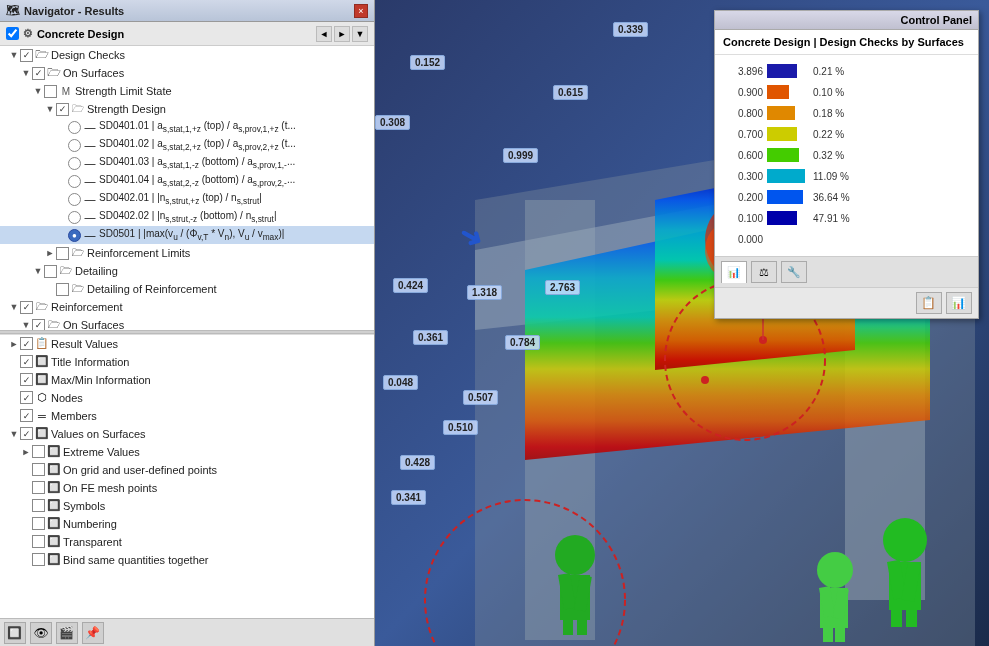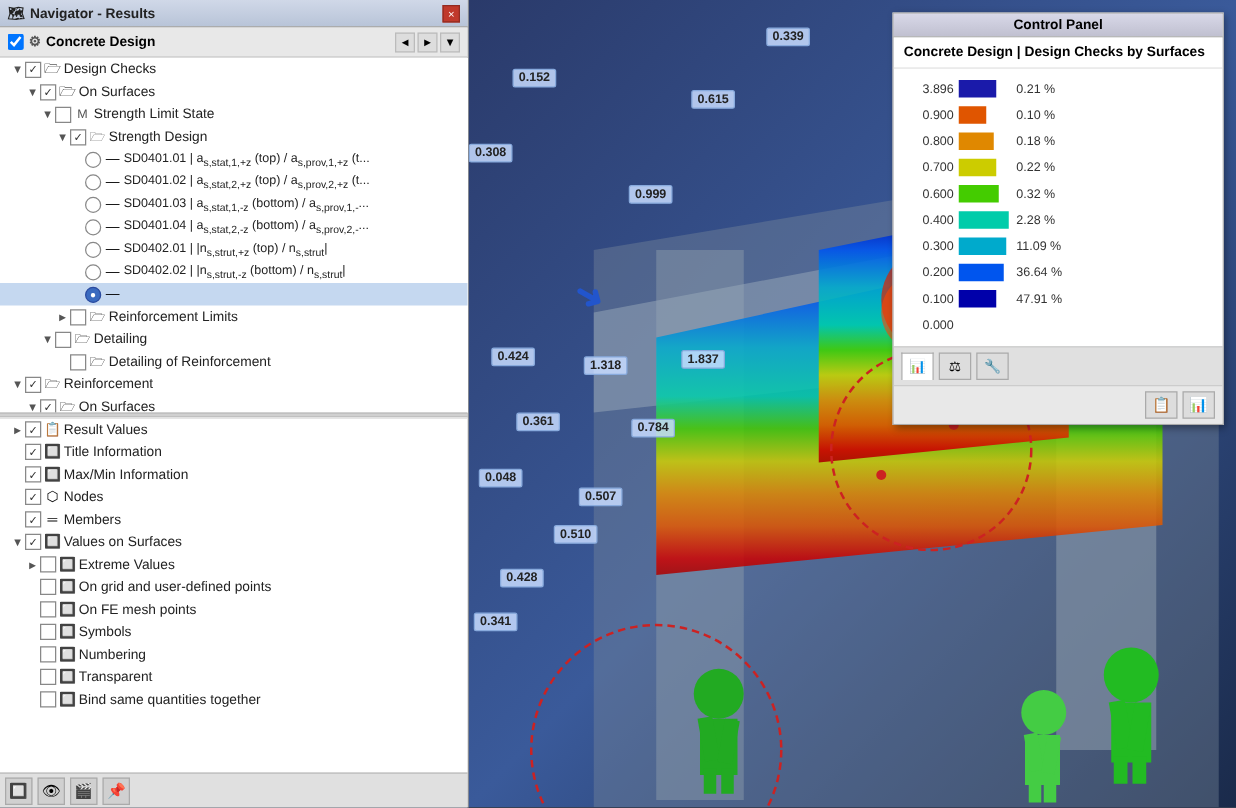--- a/index.html
+++ b/index.html
@@ -146,21 +146,21 @@
       background: rgba(240,240,240,0.97);
       border: 1px solid #aaa;
       box-shadow: 2px 2px 6px rgba(0,0,0,0.4);
     }
     .cp-titlebar {
       background: linear-gradient(to bottom, #d8d8e8, #c0c0d0);
       padding: 3px 6px;
       font-size: 11px;
       font-weight: bold;
       border-bottom: 1px solid #aaa;
-      display: flex; justify-content: center;
+      display: flex; justify-content: flex-end;
     }
     .cp-header {
       background: white;
       padding: 6px 8px;
       font-size: 11px;
       border-bottom: 1px solid #ddd;
       font-weight: bold;
     }
     .cp-body {
       padding: 6px 8px;
@@ -343,20 +343,21 @@
       <span class="tree-expander" style="visibility:hidden;">▶</span>
       <div class="tree-checkbox radio"></div>
       <span class="tree-icon">—</span>
       <span class="tree-label" style="font-size:10px;">SD0402.02 | |n<sub>s,strut,-z</sub> (bottom) / n<sub>s,strut</sub>|</span>
     </div>
 
     <div class="tree-item indent5 selected">
       <span class="tree-expander" style="visibility:hidden;">▶</span>
       <div class="tree-checkbox radio filled"></div>
       <span class="tree-icon">—</span>
+      <span class="tree-label" style="font-size:10px;">SD0501 | |max(v<sub>u</sub> / (Φ<sub>v,T</sub> * V<sub>n</sub>), V<sub>u</sub> / v<sub>max</sub>)|</span>
     </div>
 
     <div class="tree-item indent4">
       <span class="tree-expander">►</span>
       <div class="tree-checkbox"></div>
       <span class="tree-icon" style="font-size:10px;">🗁</span>
       <span class="tree-label">Reinforcement Limits</span>
     </div>
 
     <div class="tree-item indent3">
@@ -566,33 +567,33 @@
     <line x1="388" y1="340" x2="388" y2="250" stroke="#cc3333" stroke-width="1.5"></line>
     <line x1="415" y1="295" x2="460" y2="200" stroke="#cc3333" stroke-width="1.5"></line>
 
     <text x="470" y="195" fill="white" font-size="14" font-family="serif" font-style="italic">u</text>
   </svg>
 
   <div class="blue-arrow">➜</div>
 
   <div class="label-3d" style="top:22px; left:238px;">0.339</div>
   <div class="label-3d" style="top:55px; left:35px;">0.152</div>
-  <div class="label-3d" style="top:72px; left:178px;text-align:right;">0.615</div>
+  <div class="label-3d" style="top:85px; left:178px;text-align:right;">0.615</div>
   <div class="label-3d" style="top:115px; left:0px;">0.308</div>
   <div class="label-3d" style="top:148px; left:128px;">0.999</div>
   <div class="label-3d" style="top:278px; left:18px;">0.424</div>
   <div class="label-3d" style="top:285px; left:92px;">1.318</div>
-  <div class="label-3d" style="top:280px; left:170px;">1.837</div>
+  <div class="label-3d" style="top:280px; left:170px;">2.763</div>
   <div class="label-3d" style="top:330px; left:38px;">0.361</div>
   <div class="label-3d" style="top:335px; left:130px;">0.784</div>
   <div class="label-3d" style="top:375px; left:8px;">0.048</div>
   <div class="label-3d" style="top:390px; left:88px;">0.507</div>
   <div class="label-3d" style="top:420px; left:68px;">0.510</div>
   <div class="label-3d" style="top:455px; left:25px;">0.428</div>
-  <div class="label-3d" style="top:490px; left:4px;">0.341</div>
+  <div class="label-3d" style="top:490px; left:16px;">0.341</div>
 
   <div class="control-panel">
     <div class="cp-titlebar">
       <span>Control Panel</span>
     </div>
     <div class="cp-header">
       <span>Concrete Design | Design Checks by Surfaces</span>
     </div>
     <div class="cp-body">
 
@@ -623,27 +624,20 @@
             <div class="legend-bar" style="background-color: rgb(204, 204, 0); width: 30px;"></div>
           </div>
           <span class="legend-pct">0.22 %</span>
         </div>
         <div class="legend-row">
           <span class="legend-value">0.600</span>
           <div class="legend-bar-container">
             <div class="legend-bar" style="background-color: rgb(68, 204, 0); width: 32px;"></div>
           </div>
           <span class="legend-pct">0.32 %</span>
-        </div>
-        <div class="legend-row">
-          <span class="legend-value">0.400</span>
-          <div class="legend-bar-container">
-            <div class="legend-bar" style="background-color: rgb(0, 204, 170); width: 40px;"></div>
-          </div>
-          <span class="legend-pct">2.28 %</span>
         </div>
         <div class="legend-row">
           <span class="legend-value">0.300</span>
           <div class="legend-bar-container">
             <div class="legend-bar" style="background-color: rgb(0, 170, 204); width: 38px;"></div>
           </div>
           <span class="legend-pct">11.09 %</span>
         </div>
         <div class="legend-row">
           <span class="legend-value">0.200</span>

